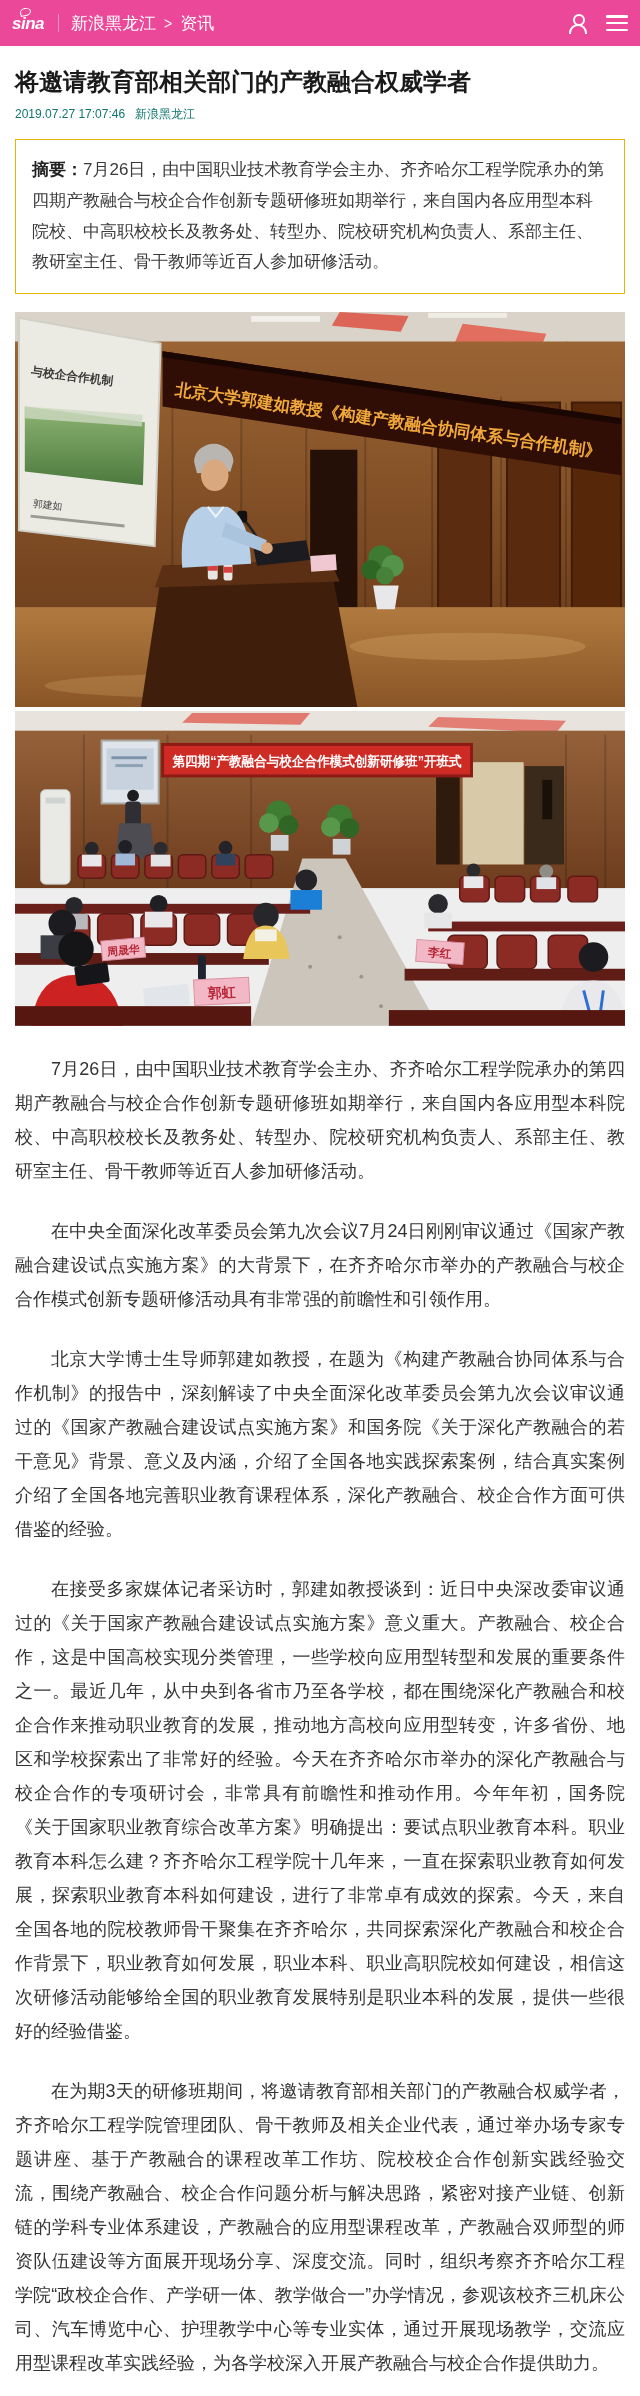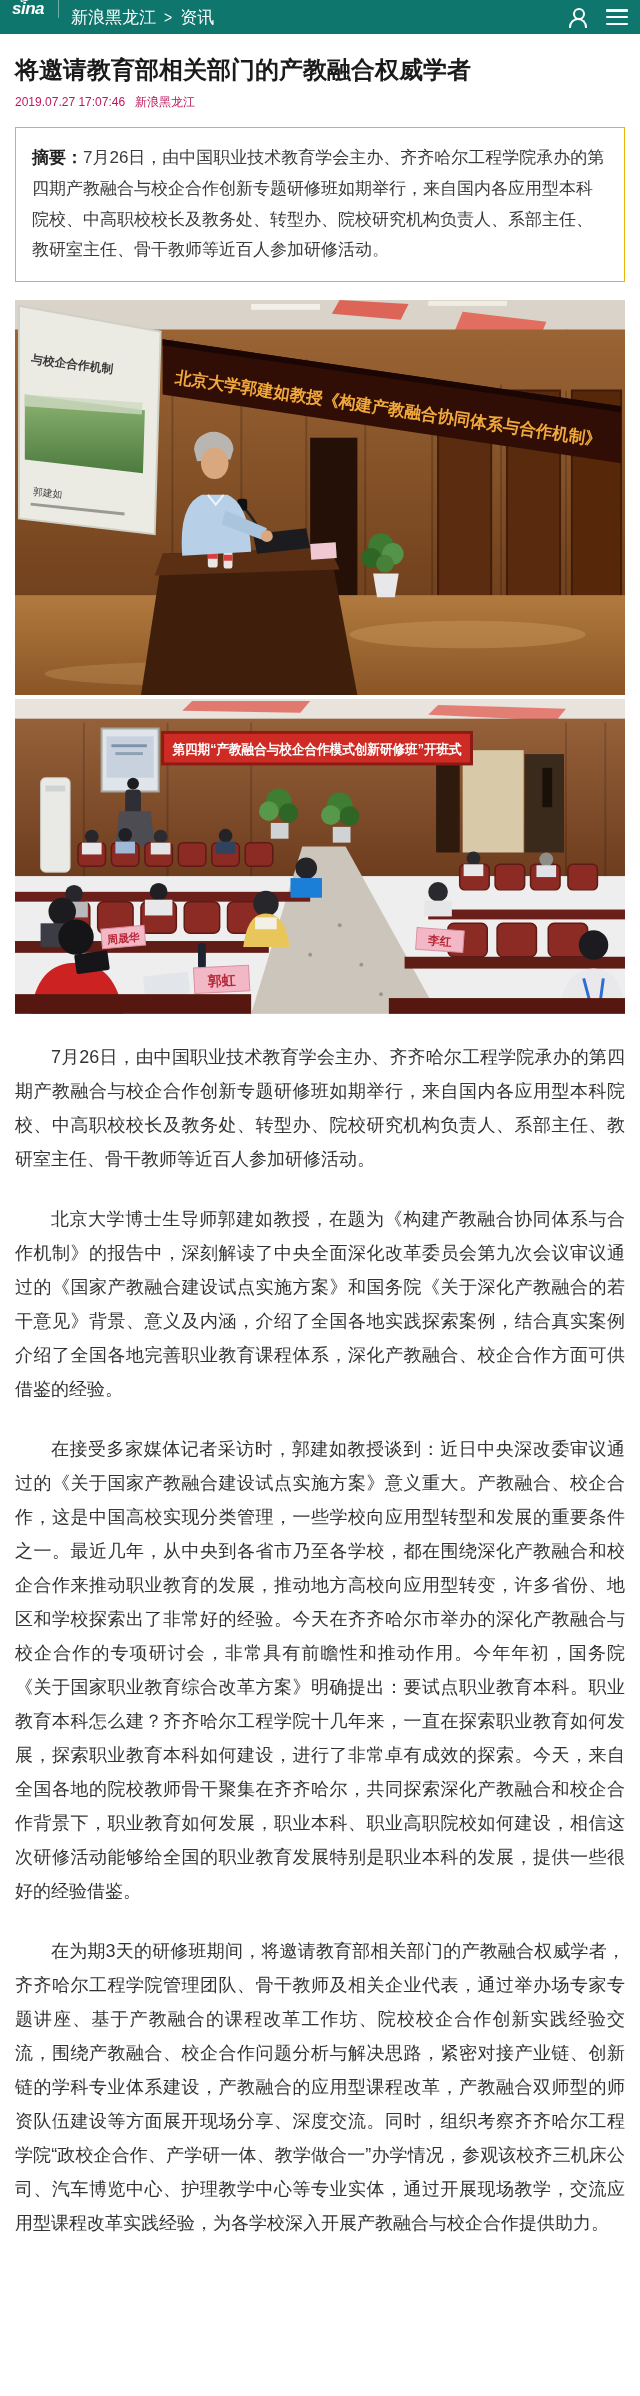--- a/index.html
+++ b/index.html
@@ -1,33 +1,33 @@
 <!DOCTYPE html>
 <html lang="zh"><head>
 <meta charset="utf-8">
 <style>
   html,body{margin:0;padding:0;background:#fff;}
   body{width:640px;font-family:"Liberation Sans","DejaVu Sans",sans-serif;color:#333;}
   
-  .topbar{height:34px;background:#0f766e;display:flex;padding:0 12px;box-sizing:border-box;}
+  .topbar{height:46px;background:#ec4899;display:flex;align-items:center;padding:0 12px;box-sizing:border-box;}
   .logo{color:#fff;font-weight:bold;font-style:italic;font-size:17px;letter-spacing:-.5px;position:relative;line-height:1;}
   .logo .eye{position:absolute;top:-7px;left:8px;width:9px;height:6px;border:1.5px solid #fff;border-radius:60% 60% 60% 10%;transform:rotate(-12deg);}
   .vdiv{width:1px;height:18px;background:rgba(255,255,255,.4);margin:0 12px 0 14px;}
   .crumb{display:flex;align-items:center;color:#fff;font-size:17px;gap:8px;}
   .crumb .sep{font-size:14px;opacity:.95;transform:scaleY(1.2);}
   .top-icons{margin-left:auto;display:flex;align-items:center;gap:18px;}
   .usr{width:20px;height:20px;position:relative;}
   .usr .h{position:absolute;left:5px;top:1px;width:8px;height:8px;border:2px solid #fff;border-radius:50%;}
   .usr .b{position:absolute;left:1px;top:11px;width:14px;height:8px;border:2px solid #fff;border-bottom:none;border-radius:9px 9px 0 0;}
   .burger{width:22px;height:16px;display:flex;flex-direction:column;justify-content:space-between;}
   .burger span{display:block;height:2.5px;background:#fff;border-radius:1px;}
   
   .wrap{padding:0 15px 70px;}
   h1.title{font-size:24px;line-height:1.35;color:#1a1a1a;margin:20px 0 8px;font-weight:700;}
-  .meta{font-size:12px;color:#be185d;margin:0 0 16px;}
+  .meta{font-size:12px;color:#0f766e;margin:0 0 16px;}
   .meta span{margin-right:10px;}
   .summary{border:1px solid #eab308;background:#fff;padding:15px 16px;font-size:17px;line-height:1.8;color:#3a3a3a;}
   .summary b{color:#222;}
   figure{margin:18px 0 0;padding:0;}
   figure svg{display:block;width:100%;height:auto;background:#eee;}
   .body-text p{font-size:18px;line-height:34px;text-align:justify;text-indent:2em;color:#333;margin:26px 0 0;}
 </style>
 </head>
 <body>
 
@@ -320,18 +320,19 @@
         <g transform="rotate(4 432 244)">
           <rect x="408" y="234" width="48" height="22" fill="#f2b8c6" stroke="#d890a2"></rect>
           <text x="432" y="250" font-size="12" fill="#b72737">李红</text>
         </g>
       </g>
     </svg>
   </figure>
 
   <div class="body-text">
     <p>7月26日，由中国职业技术教育学会主办、齐齐哈尔工程学院承办的第四期产教融合与校企合作创新专题研修班如期举行，来自国内各应用型本科院校、中高职校校长及教务处、转型办、院校研究机构负责人、系部主任、教研室主任、骨干教师等近百人参加研修活动。</p>
+    <p>在中央全面深化改革委员会第九次会议7月24日刚刚审议通过《国家产教融合建设试点实施方案》的大背景下，在齐齐哈尔市举办的产教融合与校企合作模式创新专题研修活动具有非常强的前瞻性和引领作用。</p>
     <p>北京大学博士生导师郭建如教授，在题为《构建产教融合协同体系与合作机制》的报告中，深刻解读了中央全面深化改革委员会第九次会议审议通过的《国家产教融合建设试点实施方案》和国务院《关于深化产教融合的若干意见》背景、意义及内涵，介绍了全国各地实践探索案例，结合真实案例介绍了全国各地完善职业教育课程体系，深化产教融合、校企合作方面可供借鉴的经验。</p>
     <p>在接受多家媒体记者采访时，郭建如教授谈到：近日中央深改委审议通过的《关于国家产教融合建设试点实施方案》意义重大。产教融合、校企合作，这是中国高校实现分类管理，一些学校向应用型转型和发展的重要条件之一。最近几年，从中央到各省市乃至各学校，都在围绕深化产教融合和校企合作来推动职业教育的发展，推动地方高校向应用型转变，许多省份、地区和学校探索出了非常好的经验。今天在齐齐哈尔市举办的深化产教融合与校企合作的专项研讨会，非常具有前瞻性和推动作用。今年年初，国务院《关于国家职业教育综合改革方案》明确提出：要试点职业教育本科。职业教育本科怎么建？齐齐哈尔工程学院十几年来，一直在探索职业教育如何发展，探索职业教育本科如何建设，进行了非常卓有成效的探索。今天，来自全国各地的院校教师骨干聚集在齐齐哈尔，共同探索深化产教融合和校企合作背景下，职业教育如何发展，职业本科、职业高职院校如何建设，相信这次研修活动能够给全国的职业教育发展特别是职业本科的发展，提供一些很好的经验借鉴。</p>
     <p>在为期3天的研修班期间，将邀请教育部相关部门的产教融合权威学者，齐齐哈尔工程学院管理团队、骨干教师及相关企业代表，通过举办场专家专题讲座、基于产教融合的课程改革工作坊、院校校企合作创新实践经验交流，围绕产教融合、校企合作问题分析与解决思路，紧密对接产业链、创新链的学科专业体系建设，产教融合的应用型课程改革，产教融合双师型的师资队伍建设等方面展开现场分享、深度交流。同时，组织考察齐齐哈尔工程学院“政校企合作、产学研一体、教学做合一”办学情况，参观该校齐三机床公司、汽车博览中心、护理教学中心等专业实体，通过开展现场教学，交流应用型课程改革实践经验，为各学校深入开展产教融合与校企合作提供助力。</p>
 
   </div>
 </main>
 
 </body></html>

